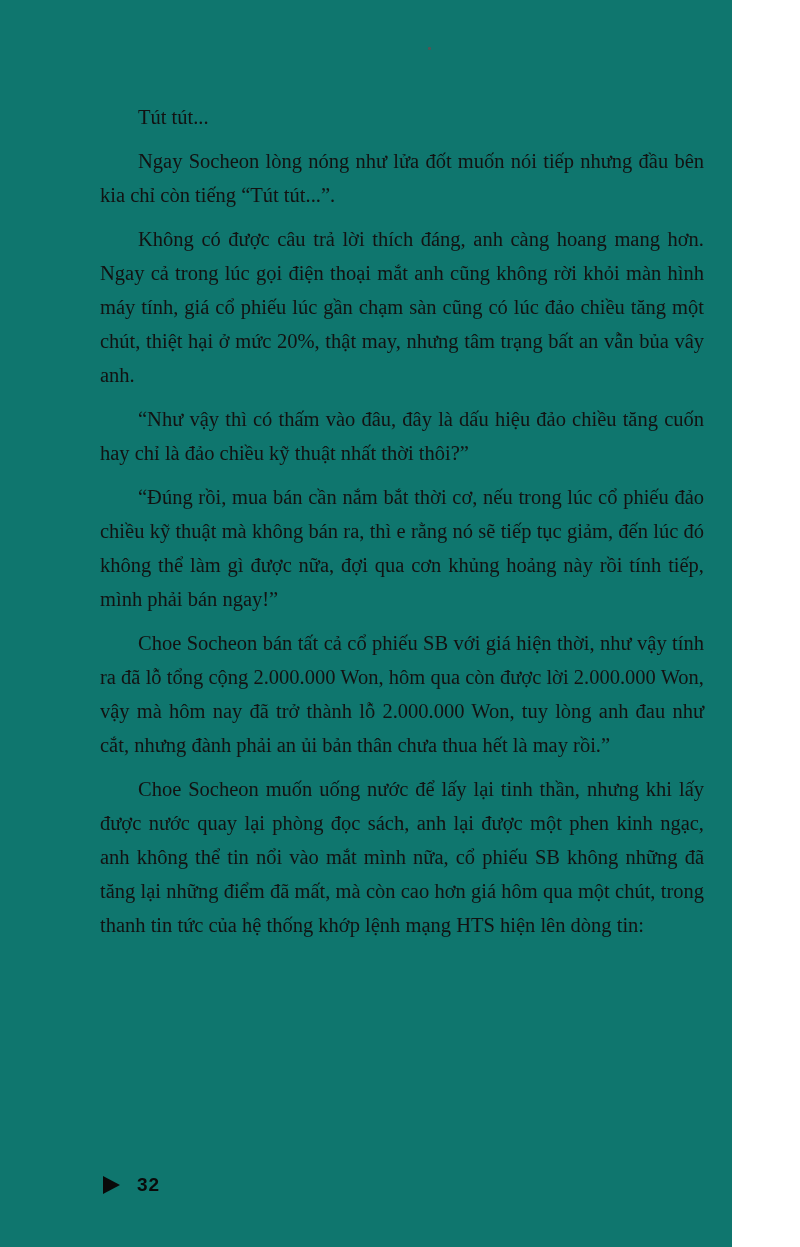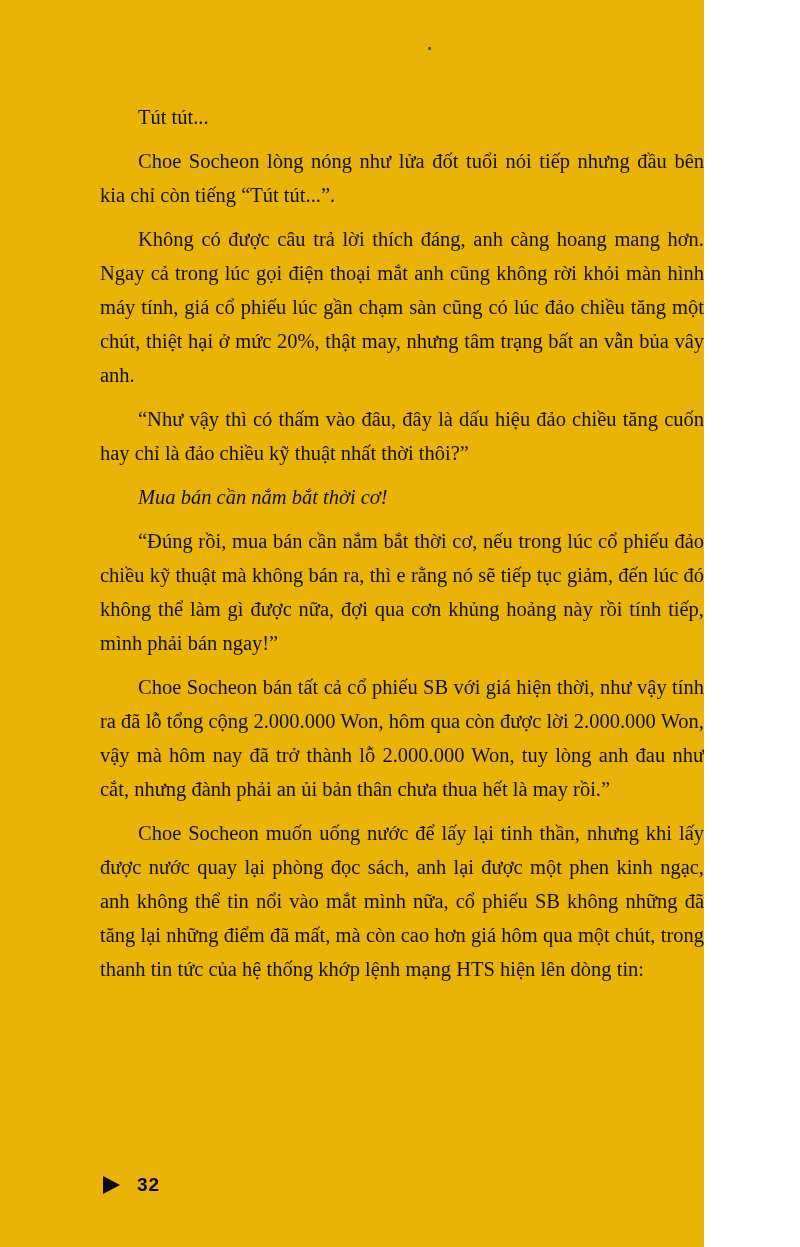--- a/index.html
+++ b/index.html
@@ -4,24 +4,25 @@
 <style>
   html, body {
     margin: 0;
     padding: 0;
     background: #ffffff;
   }
   .page {
     position: relative;
     width: 704px;
     height: 1247px;
-    background: #eab308;
+    background: #0f766e;
     overflow: hidden;
     font-family: "Liberation Serif", serif;
     color: #121212;
+    padding-left: 28px;
   }
   .scan-dot {
     position: absolute;
     left: 428px;
     top: 47px;
     width: 3px;
     height: 3px;
     background: #555;
     border-radius: 1px;
   }
@@ -73,24 +74,23 @@
 </style>
 </head>
 <body>
 
 <div class="page">
 
   <span class="scan-dot"></span>
 
   <main class="text-block">
     <p class="para">Tút tút...</p>
-    <p class="para">Choe Socheon lòng nóng như lửa đốt tuổi nói tiếp nhưng đầu bên kia chỉ còn tiếng “Tút tút...”.</p>
+    <p class="para">Ngay Socheon lòng nóng như lửa đốt muốn nói tiếp nhưng đầu bên kia chỉ còn tiếng “Tút tút...”.</p>
     <p class="para">Không có được câu trả lời thích đáng, anh càng hoang mang hơn. Ngay cả trong lúc gọi điện thoại mắt anh cũng không rời khỏi màn hình máy tính, giá cổ phiếu lúc gần chạm sàn cũng có lúc đảo chiều tăng một chút, thiệt hại ở mức 20%, thật may, nhưng tâm trạng bất an vẫn bủa vây anh.</p>
     <p class="para">“Như vậy thì có thấm vào đâu, đây là dấu hiệu đảo chiều tăng cuốn hay chỉ là đảo chiều kỹ thuật nhất thời thôi?”</p>
-    <p class="para italic">Mua bán cần nắm bắt thời cơ!</p>
     <p class="para">“Đúng rồi, mua bán cần nắm bắt thời cơ, nếu trong lúc cổ phiếu đảo chiều kỹ thuật mà không bán ra, thì e rằng nó sẽ tiếp tục giảm, đến lúc đó không thể làm gì được nữa, đợi qua cơn khủng hoảng này rồi tính tiếp, mình phải bán ngay!”</p>
     <p class="para">Choe Socheon bán tất cả cổ phiếu SB với giá hiện thời, như vậy tính ra đã lỗ tổng cộng 2.000.000 Won, hôm qua còn được lời 2.000.000 Won, vậy mà hôm nay đã trở thành lỗ 2.000.000 Won, tuy lòng anh đau như cắt, nhưng đành phải an ủi bản thân chưa thua hết là may rồi.”</p>
     <p class="para">Choe Socheon muốn uống nước để lấy lại tinh thần, nhưng khi lấy được nước quay lại phòng đọc sách, anh lại được một phen kinh ngạc, anh không thể tin nổi vào mắt mình nữa, cổ phiếu SB không những đã tăng lại những điểm đã mất, mà còn cao hơn giá hôm qua một chút, trong thanh tin tức của hệ thống khớp lệnh mạng HTS hiện lên dòng tin:</p>
   </main>
 
   <footer class="footer">
     <span class="tri"></span>
     <span class="pagenum">32</span>
   </footer>
 

